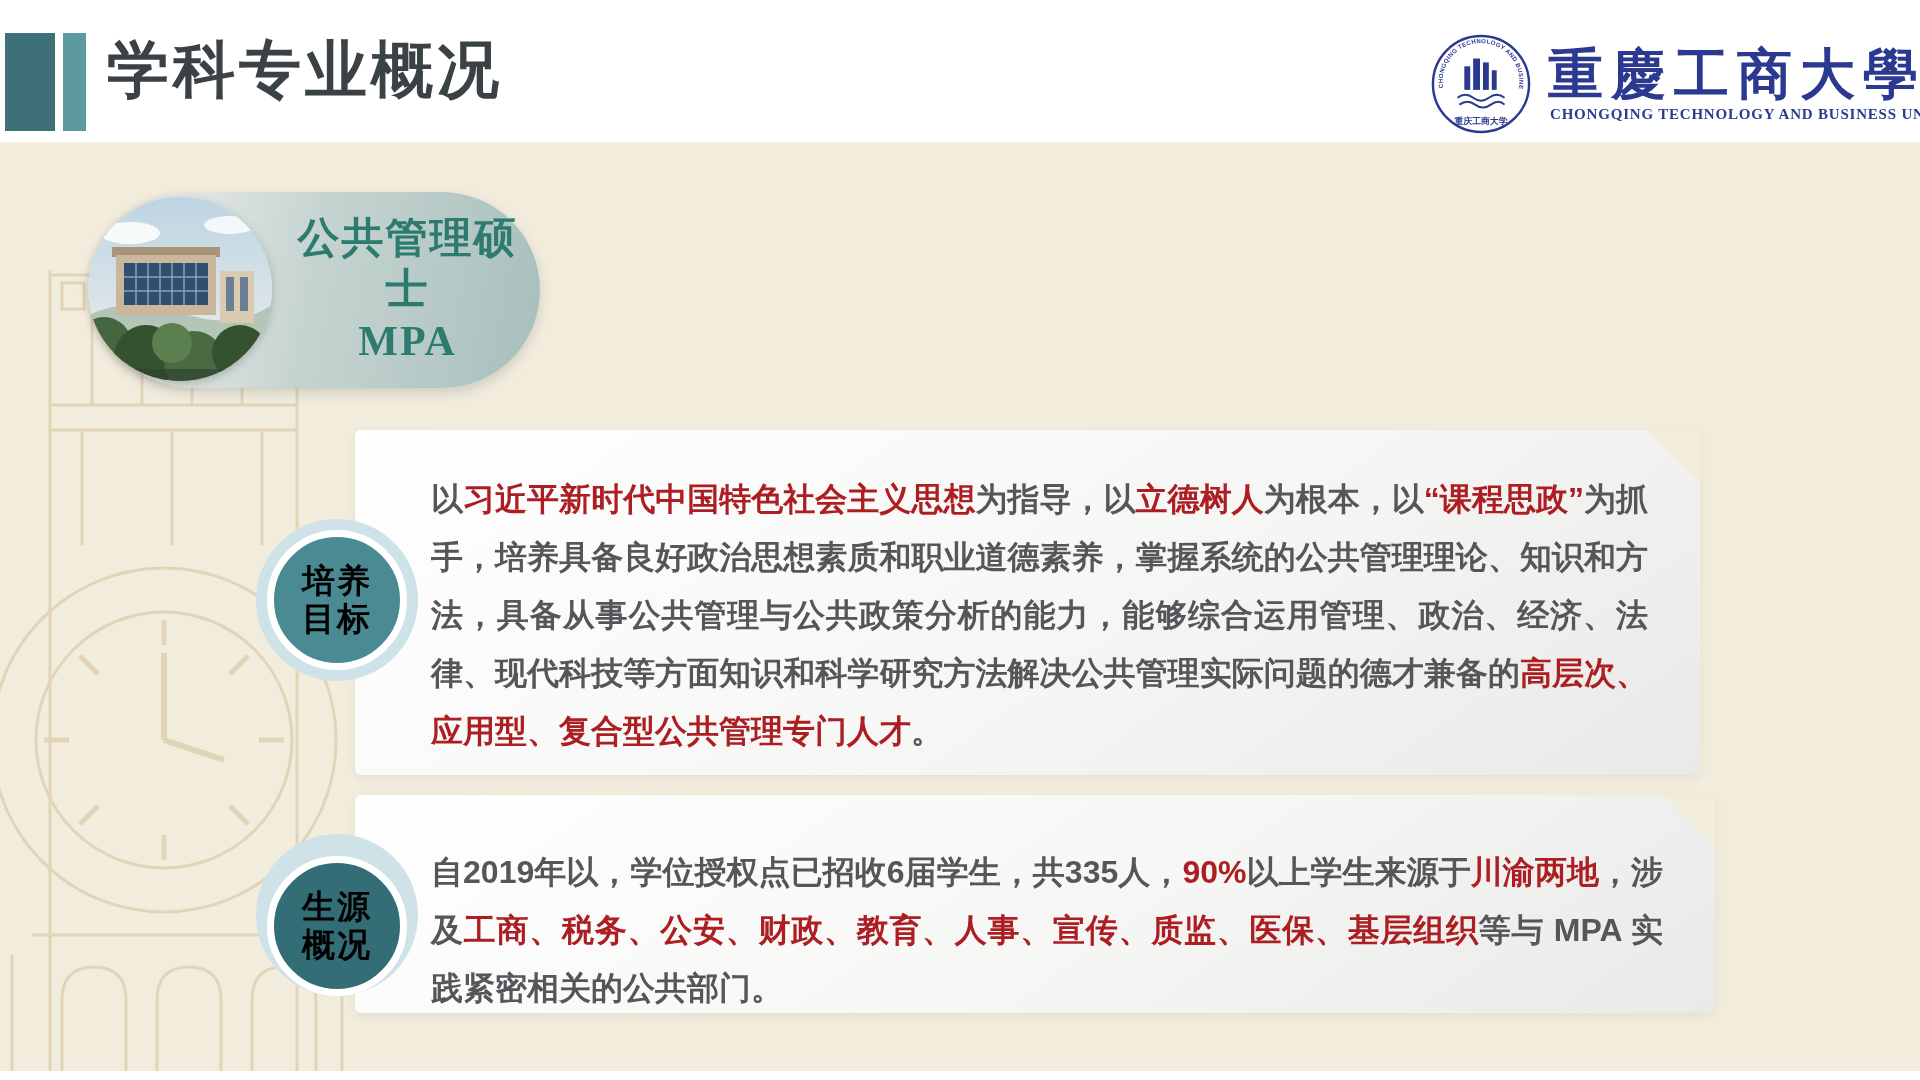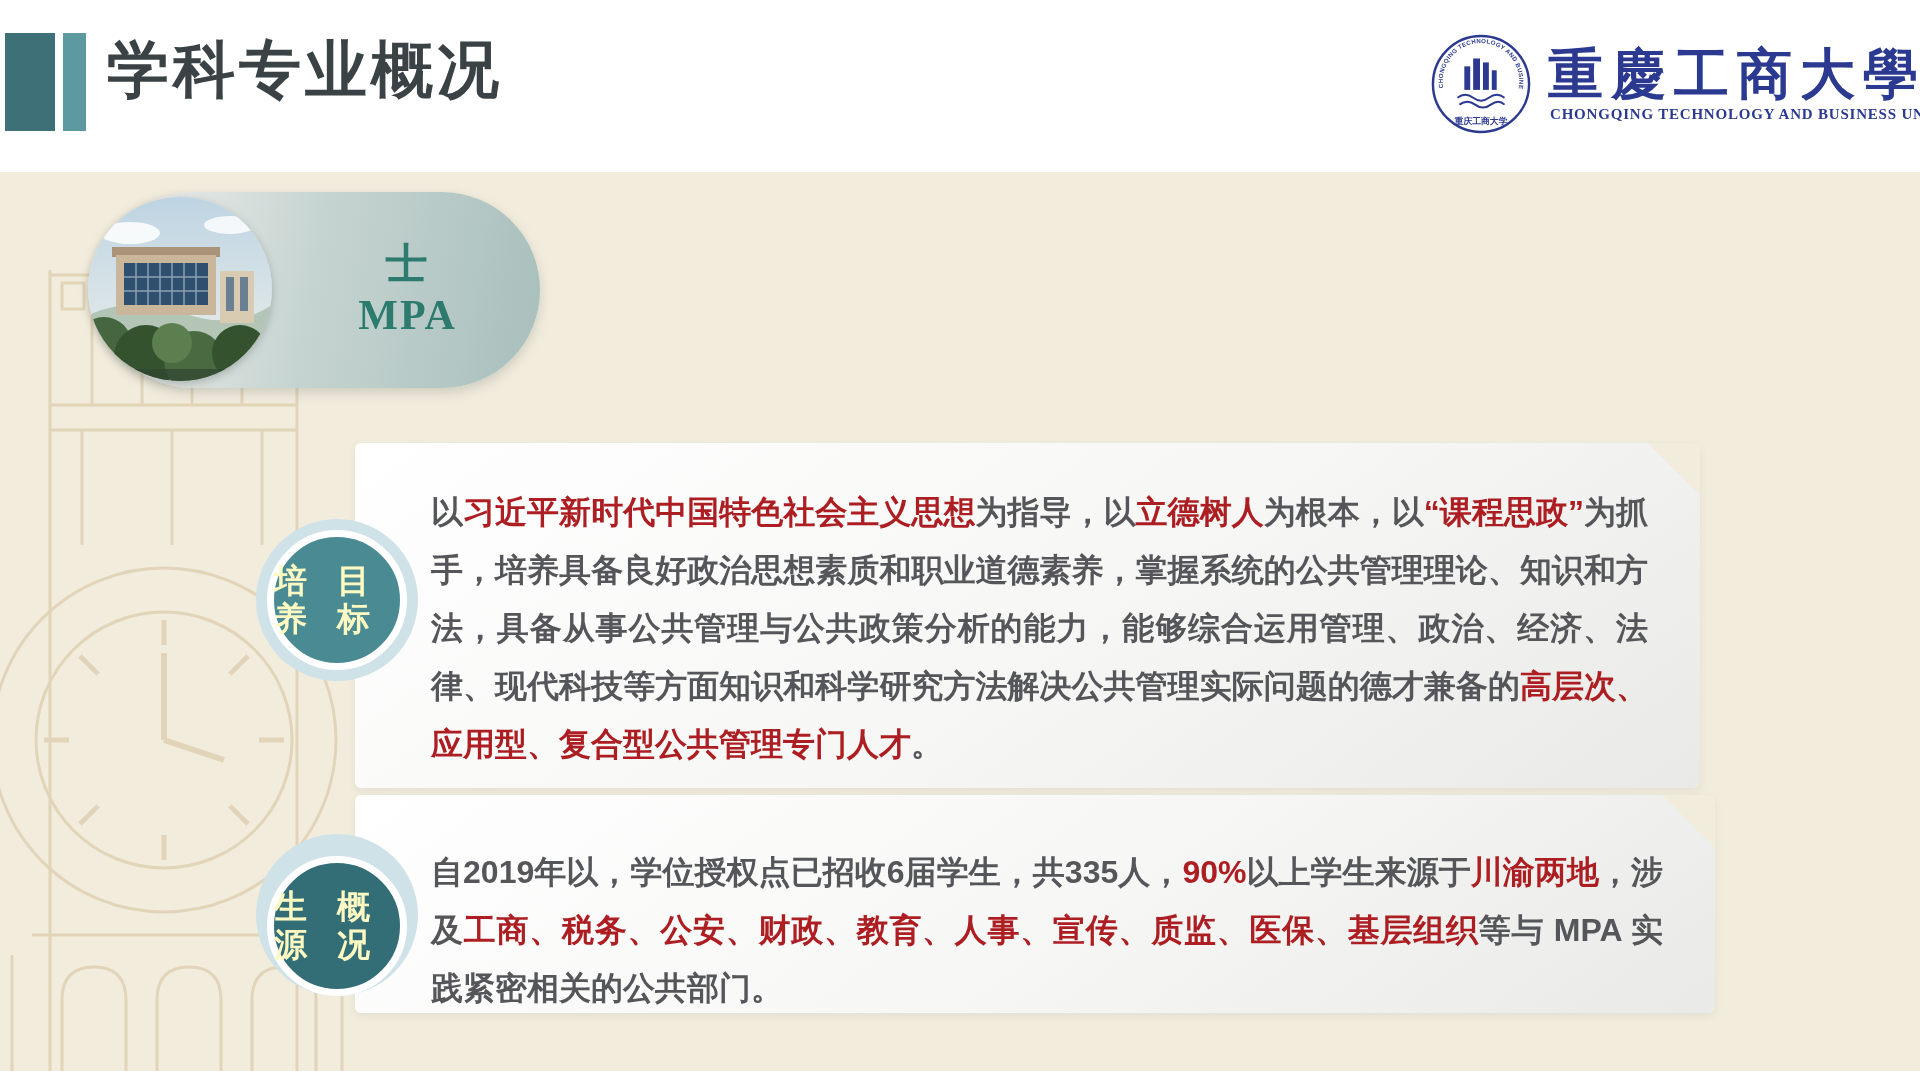--- a/index.html
+++ b/index.html
@@ -1,20 +1,20 @@
 <!DOCTYPE html>
 <html><head>
 <meta charset="utf-8">
 <style>
   html,body{margin:0;padding:0;}
   body{width:1920px;height:1080px;overflow:hidden;background:#f2ecdd;}
   .slide{position:relative;width:1920px;height:1080px;background:#f2ecdd;font-family:"Liberation Sans",sans-serif;overflow:hidden;}
 
   
-  .topbar{position:absolute;top:0;left:0;width:1920px;height:172px;background:#ffffff;z-index:5;}
+  .topbar{position:absolute;top:0;left:0;width:1920px;height:142px;background:#ffffff;z-index:5;}
   .bar1{position:absolute;left:5px;top:33px;width:50px;height:98px;background:#3e7078;}
   .bar2{position:absolute;left:63px;top:33px;width:23px;height:98px;background:#5d9aa0;}
   .title{position:absolute;left:107px;top:28px;margin:0;font-size:62px;font-weight:900;color:#3b4245;letter-spacing:4px;font-family:"Liberation Serif","Liberation Sans",serif;}
 
   .logo-seal{position:absolute;left:1430px;top:33px;width:102px;height:102px;}
   .logo-cn{position:absolute;left:1548px;top:38px;font-size:55px;font-weight:900;color:#2b3990;letter-spacing:8px;font-family:"Liberation Serif",serif;white-space:nowrap;}
   .logo-en{position:absolute;left:1550px;top:106px;font-size:15px;font-weight:bold;color:#2b3990;letter-spacing:0.8px;font-family:"Liberation Serif",serif;white-space:nowrap;}
 
   
   .watermark{position:absolute;left:-8px;top:255px;width:400px;height:825px;opacity:0.6;z-index:1;}
@@ -25,37 +25,37 @@
         box-shadow:0 5px 12px rgba(110,125,120,0.28);z-index:4;}
   .photo{position:absolute;left:-7px;top:5px;width:184px;height:184px;border-radius:50%;overflow:hidden;
          box-shadow:0 3px 8px rgba(80,90,85,0.35);}
   .pill-text{position:absolute;left:188px;right:8px;top:0;height:100%;display:flex;flex-direction:column;
              align-items:center;justify-content:center;text-align:center;color:#2d7b6f;font-weight:900;
              font-size:42px;line-height:1.22;letter-spacing:2px;font-family:"Liberation Serif","Liberation Sans",serif;}
 
   
   .card{position:absolute;left:355px;background:linear-gradient(145deg,#ffffff 0%,#f6f6f5 55%,#e9e9e7 100%);
         border-radius:6px;box-shadow:0 3px 10px rgba(0,0,0,0.06);z-index:2;}
-  .card1{top:430px;width:1345px;height:345px;margin-top:13px;}
+  .card1{top:430px;width:1345px;height:345px;}
   .card2{top:795px;width:1360px;height:218px;}
   .corner{position:absolute;top:0;right:0;width:52px;height:52px;
           background:linear-gradient(to top right,rgba(0,0,0,0) 49.4%,#f2ecdd 50%);}
   .para{margin:0;padding:40px 52px 0 76px;font-size:32px;font-weight:bold;color:#55565a;
         line-height:58px;text-align:justify;}
   .card2 .para{padding-top:48px;}
   .para .hl{color:#ad1e23;}
 
   
   .badge{position:absolute;left:256px;width:162px;height:162px;border-radius:50%;background:#cfe2e8;
          display:flex;align-items:center;justify-content:center;z-index:3;}
   .badge1{top:519px;}
   .badge2{top:834px;align-items:flex-end;}
   .badge-core{width:140px;height:140px;border-radius:50%;border:7px solid #ffffff;box-sizing:border-box;
-              display:flex;flex-direction:row;align-items:center;justify-content:center;
-              color:#fef9c3;font-size:33px;font-weight:900;line-height:38px;letter-spacing:2px;}
+              display:flex;flex-direction:column;align-items:center;justify-content:center;
+              color:#000000;font-size:33px;font-weight:900;line-height:38px;letter-spacing:2px;}
 
   .bottom-strip{position:absolute;left:0;bottom:0;width:1920px;height:9px;background:#ffffff;z-index:5;}
 </style>
 </head>
 <body>
 
 <div class="slide">
 
   <svg class="watermark" viewBox="0 0 400 825" xmlns="http://www.w3.org/2000/svg">
     <g stroke="#d8c5a0" stroke-width="3" fill="none">
@@ -158,20 +158,21 @@
         <rect x="152" y="80" width="8" height="34" fill="#6b7f92"></rect>
         <circle cx="16" cy="148" r="28" fill="#46663f"></circle>
         <circle cx="58" cy="160" r="32" fill="#35522f"></circle>
         <circle cx="106" cy="164" r="30" fill="#4a6b42"></circle>
         <circle cx="152" cy="156" r="28" fill="#35522f"></circle>
         <circle cx="84" cy="146" r="20" fill="#5b7f4e"></circle>
         <rect x="0" y="172" width="184" height="12" fill="#2f4430" opacity="0.7"></rect>
       </svg>
     </div>
     <div class="pill-text">
+      <div>公共管理硕</div>
       <div>士</div>
       <div>MPA</div>
     </div>
   </div>
 
   <section class="card card1">
     <div class="corner"></div>
     <p class="para"><span>以</span><span class="hl">习近平新时代中国特色社会主义思想</span><span>为指导，以</span><span class="hl">立德树人</span><span>为根本，以</span><span class="hl">“课程思政”</span><span>为抓手，培养具备良好政治思想素质和职业道德素养，掌握系统的公共管理理论、知识和方法，具备从事公共管理与公共政策分析的能力，能够综合运用管理、政治、经济、法律、现代科技等方面知识和科学研究方法解决公共管理实际问题的德才兼备的</span><span class="hl">高层次、应用型、复合型公共管理专门人才</span><span>。</span></p>
   </section>
   <div class="badge badge1">

